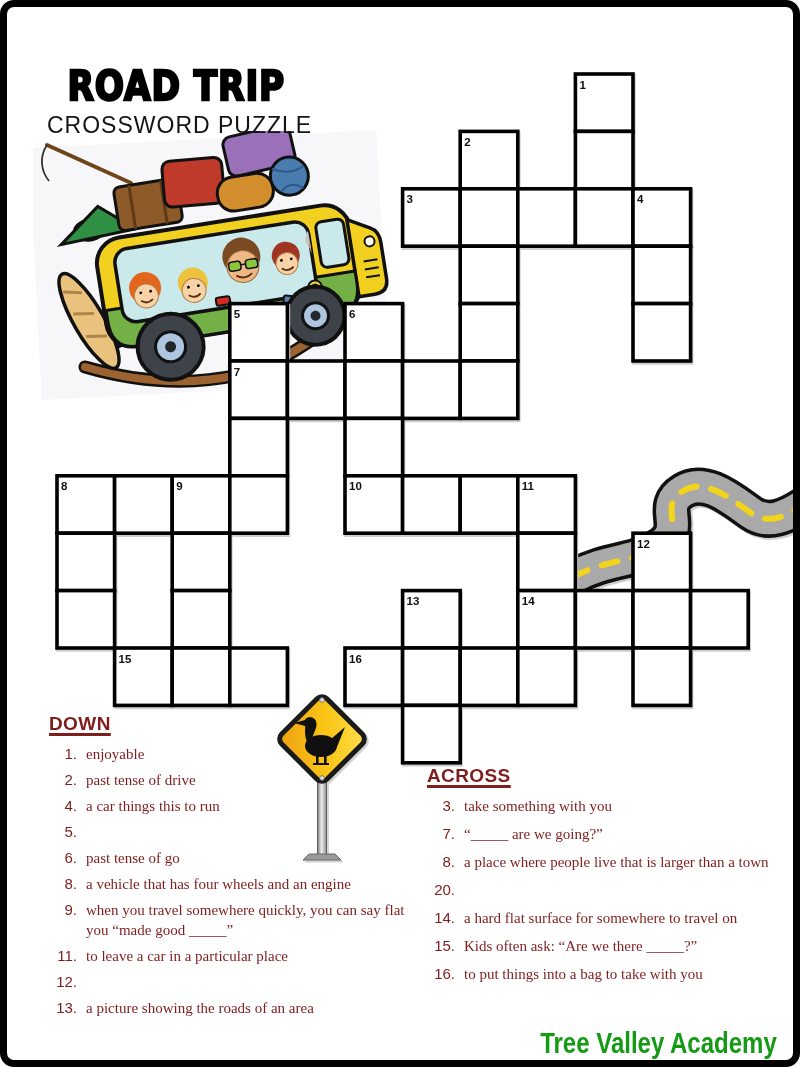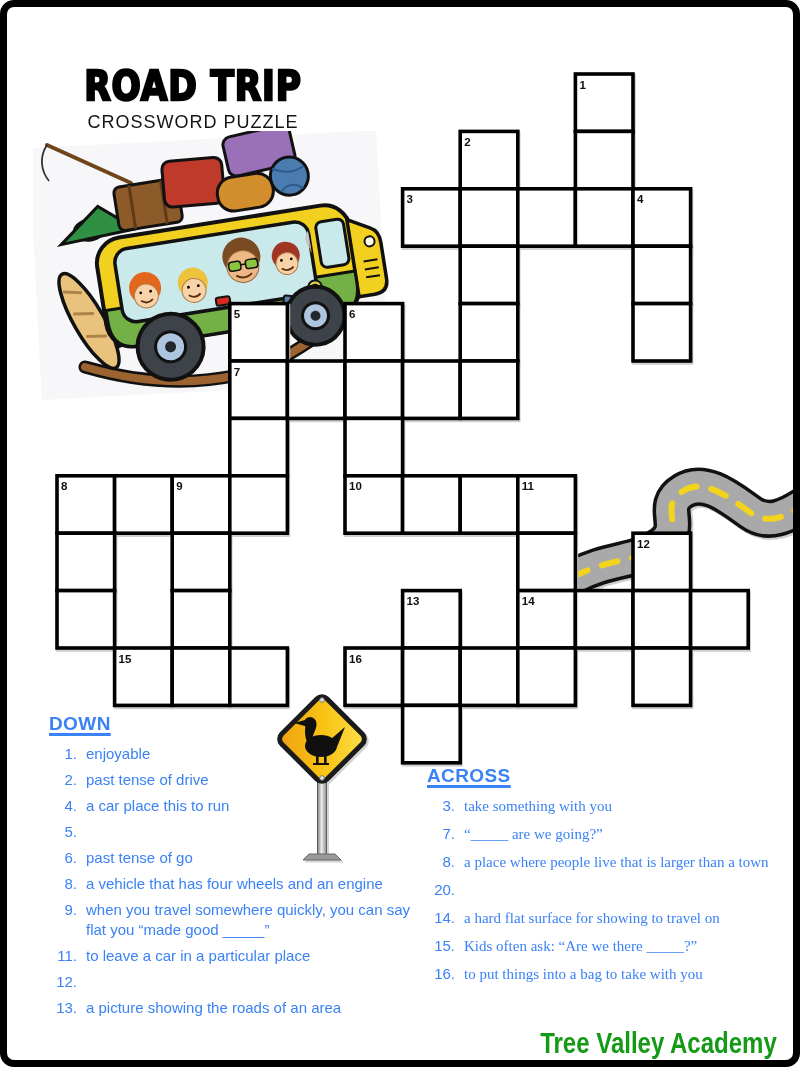--- a/index.html
+++ b/index.html
@@ -1,51 +1,51 @@
 <!DOCTYPE html>
 <html><head>
 <meta charset="utf-8">
 <style>
   html,body{margin:0;padding:0;background:#fff;}
   body{width:800px;height:1067px;position:relative;font-family:"Liberation Sans",sans-serif;}
   .page{position:absolute;left:0;top:0;width:800px;height:1067px;box-sizing:border-box;
         border:7px solid #000;border-radius:14px;background:#fff;overflow:hidden;}
 
   
-  .title-block{position:absolute;left:40px;top:56px;width:292px;text-align:center;z-index:4;}
+  .title-block{position:absolute;left:40px;top:56px;width:292px;z-index:4;}
   .main-title{font-family:"DejaVu Sans",sans-serif;font-weight:800;font-size:40px;line-height:46px;
               color:#000;-webkit-text-stroke:2.4px #000;letter-spacing:1px;
               transform:scaleX(.86);transform-origin:center;white-space:nowrap;}
-  .sub-title{font-size:18px;letter-spacing:1px;color:#141414;margin-top:3px;}
+  .sub-title{font-size:23px;letter-spacing:1px;color:#141414;margin-top:3px;}
 
   
   .car-svg{position:absolute;left:26px;top:124px;width:430px;height:275px;z-index:2;}
   .road-svg{position:absolute;left:558px;top:452px;width:236px;height:142px;z-index:2;
             filter:drop-shadow(2px 2px 0 #cfcfcf);}
   .sign-svg{position:absolute;left:260px;top:686px;width:110px;height:178px;z-index:2;
             filter:drop-shadow(2px 2px 0 #d4d4d4);}
 
   
   .grid-svg{position:absolute;left:0;top:0;width:800px;height:1067px;z-index:3;
             filter:drop-shadow(1.5px 2px 0 #cfcfcf);}
   .cw-cell{fill:#ffffff;stroke:#000000;stroke-width:3.6px;}
   .cw-num{font-family:"Liberation Sans",sans-serif;font-weight:bold;font-size:11.5px;fill:#101010;}
 
   
-  .clues{position:absolute;z-index:4;color:#3b82f6;}
+  .clues{position:absolute;z-index:4;color:#7f1d1d;}
   .clues-down{left:42px;top:706px;width:366px;}
   .clues-across{left:420px;top:758px;width:378px;}
   .clue-heading{font-size:19px;font-weight:bold;letter-spacing:.4px;
                 text-decoration:underline;text-decoration-thickness:2.5px;text-underline-offset:3px;
                 margin-bottom:9px;}
   .clue{display:flex;font-size:15px;line-height:20px;}
   .clues-down .clue{margin-bottom:6px;}
   .clues-across .clue{margin-bottom:8px;}
   .clue-num{width:28px;text-align:right;margin-right:9px;flex:none;}
-  .clues-down .clue-text{width:325px;}
+  .clues-down .clue-text{width:325px;font-family:Liberation Serif, serif;}
   .clues-across .clue-text{width:335px;font-family:Liberation Serif, serif;}
 
   .branding{position:absolute;right:16px;top:1019px;z-index:4;font-size:30px;font-weight:bold;
             white-space:nowrap;transform:scaleX(.8);transform-origin:right center;}
 </style>
 </head>
 <body>
 
 <div class="page">
 
@@ -258,21 +258,21 @@
         <div class="clue">
           <div class="clue-num">1.</div>
           <div class="clue-text">enjoyable</div>
         </div>
         <div class="clue">
           <div class="clue-num">2.</div>
           <div class="clue-text">past tense of drive</div>
         </div>
         <div class="clue">
           <div class="clue-num">4.</div>
-          <div class="clue-text">a car place this to run</div>
+          <div class="clue-text">a car things this to run</div>
         </div>
         <div class="clue">
           <div class="clue-num">5.</div>
         </div>
         <div class="clue">
           <div class="clue-num">6.</div>
           <div class="clue-text">past tense of go</div>
         </div>
         <div class="clue">
           <div class="clue-num">8.</div>
@@ -309,21 +309,21 @@
         </div>
         <div class="clue">
           <div class="clue-num">8.</div>
           <div class="clue-text">a place where people live that is larger than a town</div>
         </div>
         <div class="clue">
           <div class="clue-num">20.</div>
         </div>
         <div class="clue">
           <div class="clue-num">14.</div>
-          <div class="clue-text">a hard flat surface for showing to travel on</div>
+          <div class="clue-text">a hard flat surface for somewhere to travel on</div>
         </div>
         <div class="clue">
           <div class="clue-num">15.</div>
           <div class="clue-text">Kids often ask: “Are we there _____?”</div>
         </div>
         <div class="clue">
           <div class="clue-num">16.</div>
           <div class="clue-text">to put things into a bag to take with you</div>
         </div>
       </div>

